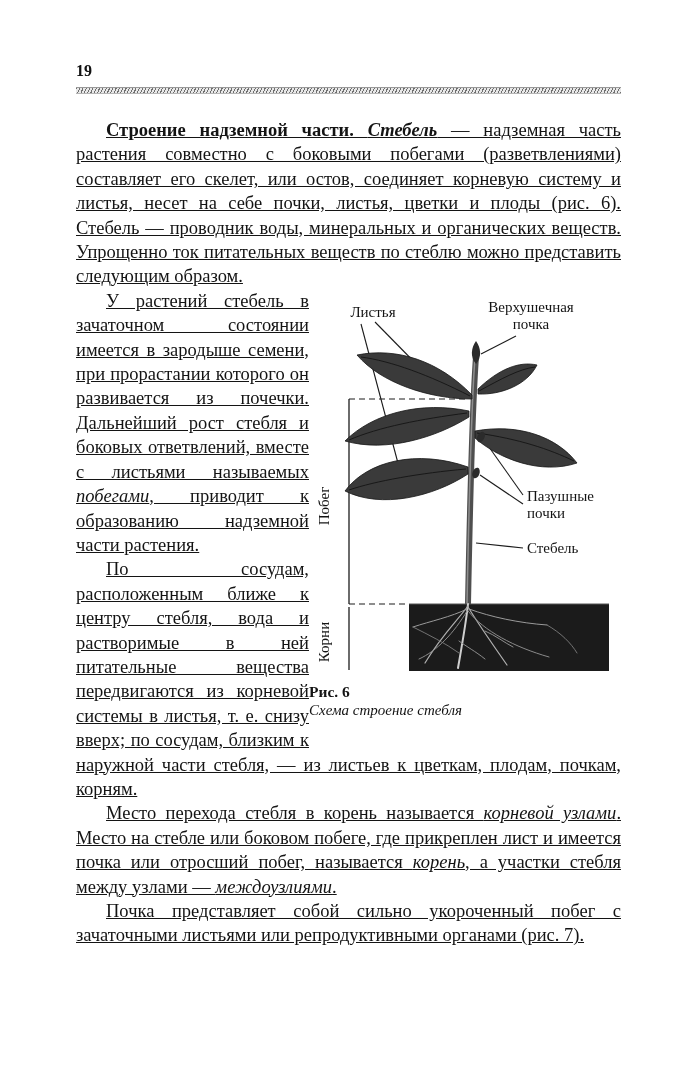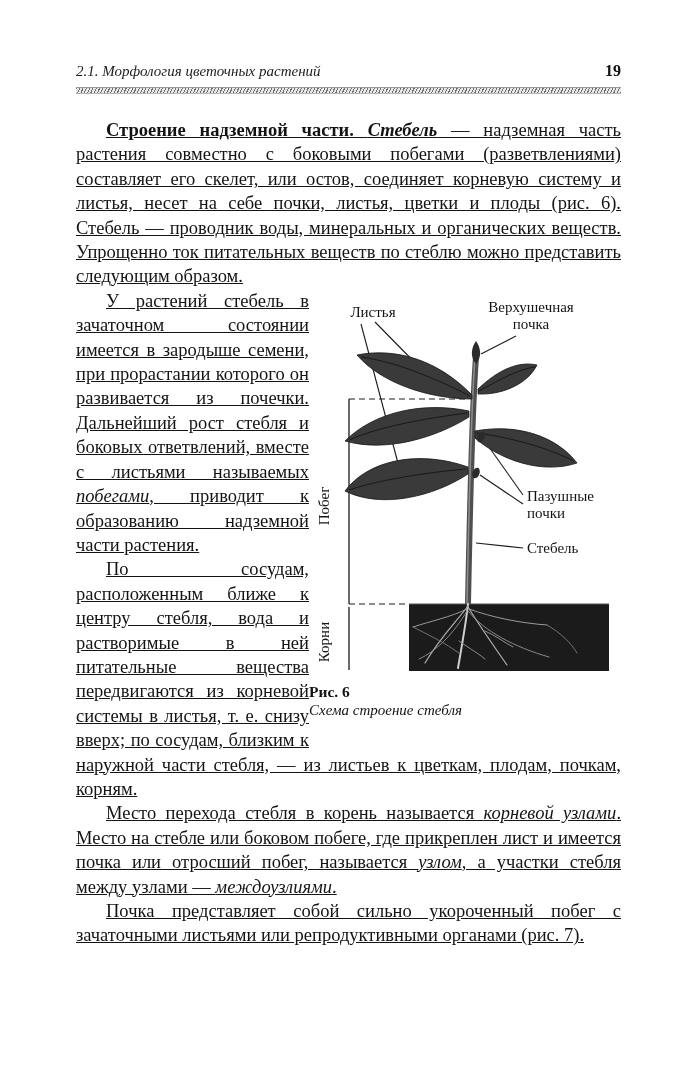--- a/index.html
+++ b/index.html
@@ -53,21 +53,20 @@
   .figcaption { margin-top:6px; }
   .cap-num  { font-weight:bold; font-size:15.5px; line-height:20px; }
   .cap-line { font-style:italic; font-size:15px; line-height:17px; }
 </style>
 </head>
 <body>
 
 <div class="page">
 
   <div class="page-header">
-    <span class="section-title">2.1. Морфология цветочных растений</span>
     <span class="page-number">19</span>
   </div>
   <div class="decorative-rule"></div>
 
   <div class="article-body">
 
     <p><span class="b">Строение надземной части. </span><span class="bi">Стебель</span><span> — надземная часть растения совместно с боковыми побегами (разветвлениями) составляет его скелет, или остов, соединяет корневую систему и листья, несет на себе почки, листья, цветки и плоды (рис. 6). Стебель — проводник воды, минеральных и органических веществ. Упрощенно ток питательных веществ по стеблю можно представить следующим образом.</span></p>
 
     <figure class="fig">
       <svg width="312" height="385" viewBox="0 0 312 385">
@@ -132,18 +131,18 @@
       <figcaption class="figcaption">
         <div class="cap-num">Рис. 6</div>
         <div class="cap-line">Схема строение стебля</div>
       </figcaption>
     </figure>
 
     <p><span>У растений стебель в зачаточном состоянии имеется в зародыше семени, при прорастании которого он развивается из почечки. Дальнейший рост стебля и боковых ответвлений, вместе с листьями называемых </span><span class="i">побегами</span><span>, приводит к образованию надземной части растения.</span></p>
 
     <p>По сосудам, расположенным ближе к центру стебля, вода и растворимые в ней питательные вещества передвигаются из корневой системы в листья, т. е. снизу вверх; по сосудам, близким к наружной части стебля, — из листьев к цветкам, плодам, почкам, корням.</p>
 
-    <p><span>Место перехода стебля в корень называется </span><span class="i">корневой узлами</span><span>. Место на стебле или боковом побеге, где прикреплен лист и имеется почка или отросший побег, называется </span><span class="i">узлом</span><span>, а участки стебля между узлами — </span><span class="i">междоузлиями</span><span>.</span></p>
+    <p><span>Место перехода стебля в корень называется </span><span class="i">корневой узлами</span><span>. Место на стебле или боковом побеге, где прикреплен лист и имеется почка или отросший побег, называется </span><span class="i">корень</span><span>, а участки стебля между узлами — </span><span class="i">междоузлиями</span><span>.</span></p>
 
     <p>Почка представляет собой сильно укороченный побег с зачаточными листьями или репродуктивными органами (рис. 7).</p>
 
   </div>
 </div>
 
 </body></html>

